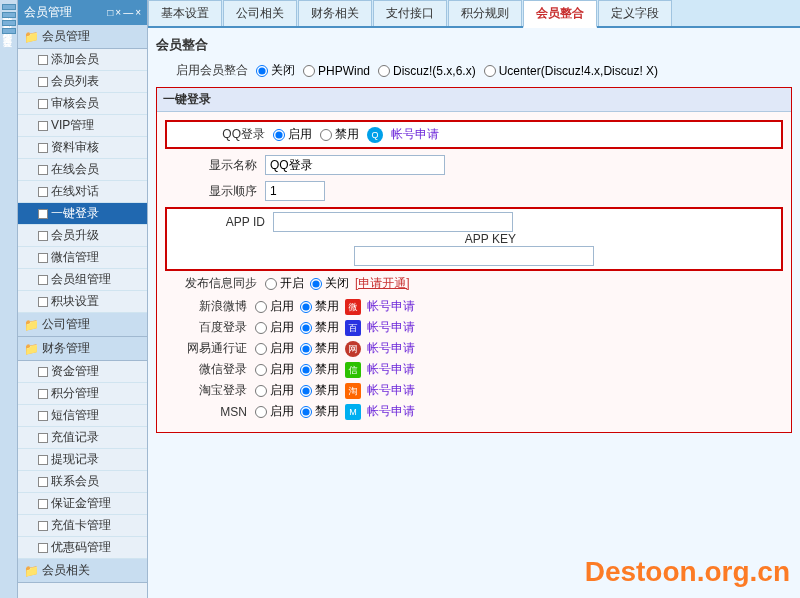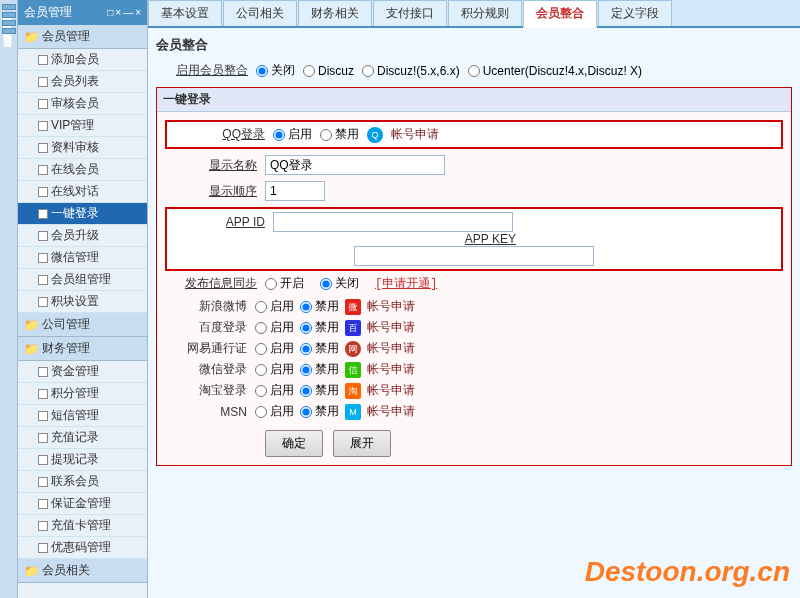--- a/index.html
+++ b/index.html
@@ -33,52 +33,52 @@
     .tab-bar { background: #d0e8f8; display: flex; border-bottom: 2px solid #4a90c4; }
     .tab { padding: 4px 12px; font-size: 12px; cursor: pointer; border: 1px solid #a0c4e0; border-bottom: none; background: #e0f0fa; color: #333; margin-right: 1px; }
     .tab.active { background: #fff; border-bottom: 2px solid #fff; margin-bottom: -2px; color: #c83030; font-weight: bold; }
 
     
     .content-area { flex: 1; padding: 8px; overflow-y: auto; position: relative; }
 
     .section-title { font-size: 13px; font-weight: bold; color: #333; margin-bottom: 8px; }
 
     .form-row { display: flex; align-items: center; margin-bottom: 6px; }
-    .form-label { width: 100px; text-align: right; padding-right: 8px; color: #333; font-size: 12px; flex-shrink: 0; text-decoration: underline; }
+    .form-label { width: 100px; text-align: right; padding-right: 8px; color: #333; font-size: 12px; flex-shrink: 0; }
     .form-controls { display: flex; align-items: center; gap: 8px; flex-wrap: wrap; }
     .radio-item { display: flex; align-items: center; gap: 3px; cursor: pointer; }
     .radio-input { width: 12px; height: 12px; cursor: pointer; }
 
     .subsection { border: 1px solid #c00; background: #fff8f8; padding: 8px; margin: 8px 0; }
     .subsection-title { background: #e0e8f8; border-bottom: 1px solid #b0c8e0; padding: 3px 6px; font-size: 12px; font-weight: bold; color: #333; margin: -8px -8px 8px -8px; }
 
     .text-input { border: 1px solid #a0b8d0; padding: 2px 4px; font-size: 12px; background: #fff; }
     .text-input-wide { width: 240px; }
     .text-input-medium { width: 180px; }
 
-    .link-text { color: #c83030; cursor: pointer; text-decoration: underline; font-family: Liberation Mono, monospace; }
+    .link-text { color: #c83030; cursor: pointer; text-decoration: underline; }
 
     .icon-qq { display: inline-block; width: 16px; height: 16px; background: #00a0e9; border-radius: 50%; color: #fff; font-size: 9px; text-align: center; line-height: 16px; }
     .icon-weibo { display: inline-block; width: 16px; height: 16px; background: #e2231a; border-radius: 2px; color: #fff; font-size: 9px; text-align: center; line-height: 16px; }
     .icon-baidu { display: inline-block; width: 16px; height: 16px; background: #2932e1; border-radius: 2px; color: #fff; font-size: 9px; text-align: center; line-height: 16px; }
     .icon-wangyi { display: inline-block; width: 16px; height: 16px; background: #c0392b; border-radius: 50%; color: #fff; font-size: 9px; text-align: center; line-height: 16px; }
     .icon-weixin { display: inline-block; width: 16px; height: 16px; background: #2dc100; border-radius: 2px; color: #fff; font-size: 9px; text-align: center; line-height: 16px; }
     .icon-taobao { display: inline-block; width: 16px; height: 16px; background: #ff6600; border-radius: 2px; color: #fff; font-size: 9px; text-align: center; line-height: 16px; }
     .icon-msn { display: inline-block; width: 16px; height: 16px; background: #00aff0; border-radius: 2px; color: #fff; font-size: 9px; text-align: center; line-height: 16px; }
 
     .btn { padding: 4px 16px; font-size: 12px; cursor: pointer; border: 1px solid #888; background: linear-gradient(to bottom, #f0f0f0, #d8d8d8); border-radius: 2px; }
 
-    .destoon-watermark { position: absolute; bottom: 10px; right: 10px; font-size: 28px; font-weight: bold; color: #ff6600; opacity: 0.85; font-style: italic; }
-
-    .sync-row { display: flex; align-items: center; gap: 16px; }
+    .destoon-watermark { position: absolute; bottom: 10px; right: 10px; font-size: 28px; font-weight: bold; color: #ff6600; opacity: 0.85; }
+
+    .sync-row { display: flex; align-items: center; gap: 6px; }
 
     .service-row { display: flex; align-items: center; margin-bottom: 4px; }
     .service-name { width: 90px; text-align: right; padding-right: 8px; color: #333; }
     .service-controls { display: flex; align-items: center; gap: 6px; }
-    .account-link { display: flex; align-items: center; gap: 2px; color: #7f1d1d; cursor: pointer; text-decoration: none; }
+    .account-link { display: flex; align-items: center; gap: 2px; color: #6d28d9; cursor: pointer; text-decoration: none; }
   </style>
 </head>
 <body>
 
 <div class="app-container">
 
   <div class="left-mini-panel">
     <div class="mini-btn">系统维护</div>
     <div class="mini-btn">我的面板</div>
     <div class="mini-btn">功能模块</div>
@@ -218,21 +218,21 @@
 
       <div class="form-row">
         <div class="form-label">启用会员整合</div>
         <div class="form-controls">
           <label class="radio-item">
             <input type="radio" class="radio-input" name="integration" checked="" style="">
             <span>关闭</span>
           </label>
           <label class="radio-item">
             <input type="radio" class="radio-input" name="integration" style="">
-            <span>Discuz</span>
+            <span>PHPWind</span>
           </label>
           <label class="radio-item">
             <input type="radio" class="radio-input" name="integration" style="">
             <span>Discuz!(5.x,6.x)</span>
           </label>
           <label class="radio-item">
             <input type="radio" class="radio-input" name="integration" style="">
             <span>Ucenter(Discuz!4.x,Discuz! X)</span>
           </label>
         </div>
@@ -401,22 +401,18 @@
                 <span>禁用</span>
               </label>
               <span class="icon-msn">M</span>
               <a class="account-link">
                   <span>帐号申请</span>
                 </a>
             </div>
           </div>
         </div>
 
-        <div style="display:flex; gap:10px; margin-top:10px; padding-left:100px;">
-          <button class="btn">确定</button>
-          <button class="btn">展开</button>
-        </div>
       </div>
 
       <div class="destoon-watermark">Destoon.org.cn</div>
     </div>
   </div>
 </div>
 
 </body></html>

